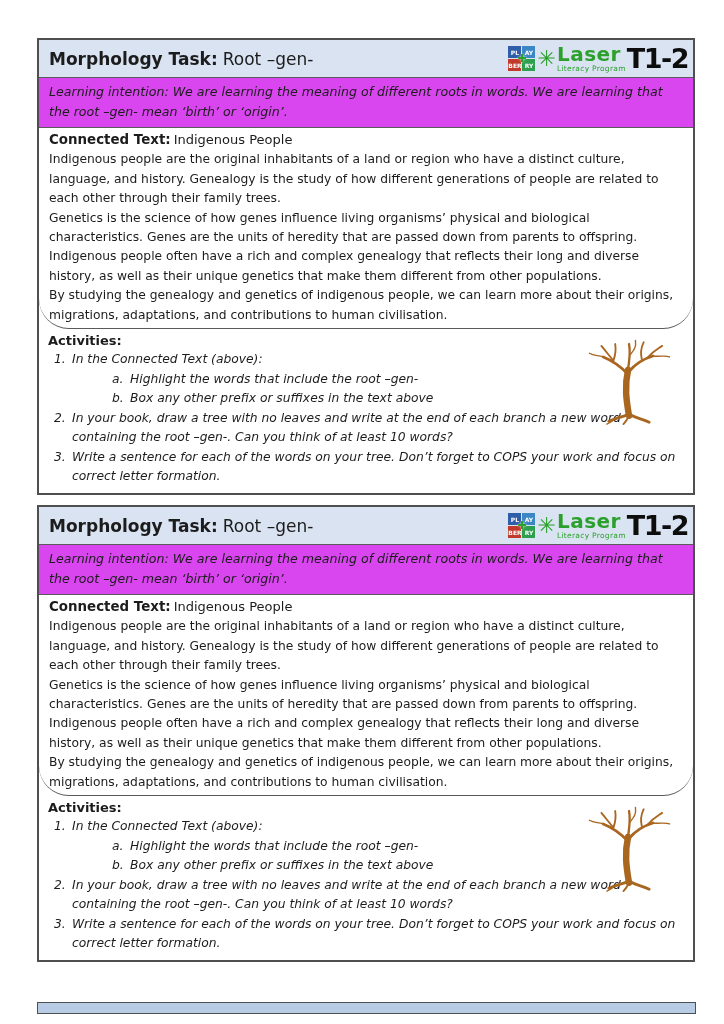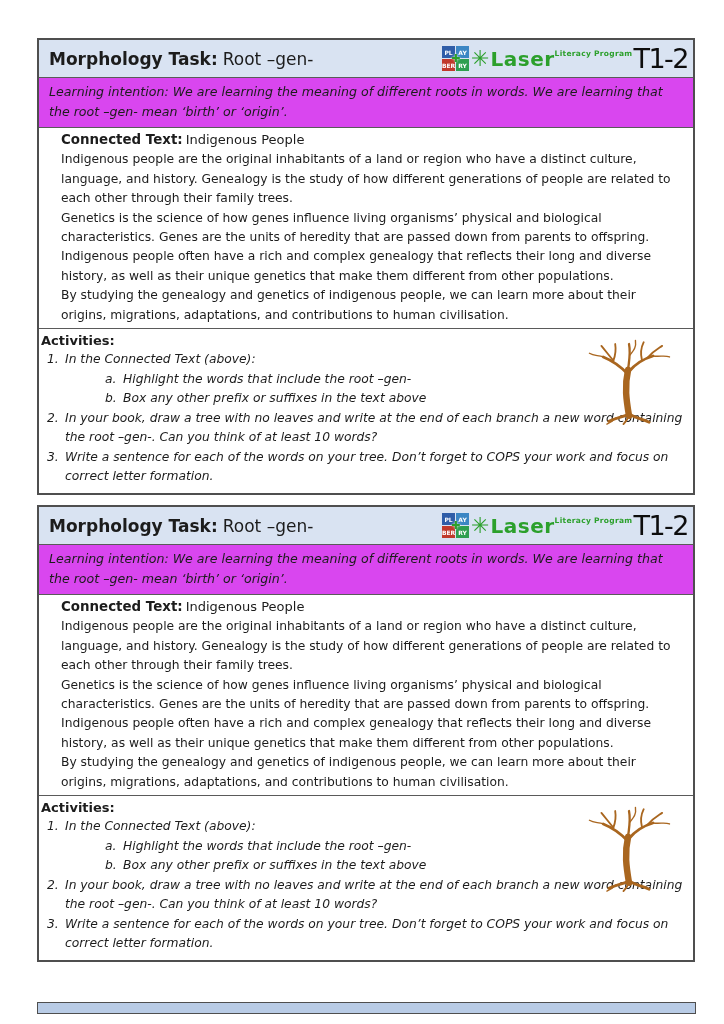--- a/index.html
+++ b/index.html
@@ -25,38 +25,38 @@
   .title-rest { margin-left:5px; }
 
   .logo { display:flex; align-items:center; }
   .pb { position:relative; display:grid; grid-template-columns:13px 13px; grid-auto-rows:12px; gap:1px; margin-right:1px; }
   .sq { color:#fff; font-size:6px; font-weight:bold; display:flex; align-items:center; justify-content:center; overflow:hidden; }
   .s1 { background:#2f5da8; } .s2 { background:#3b86c4; }
   .s3 { background:#c0392b; } .s4 { background:#2e9e4f; }
   .pb-plus { position:absolute; inset:0; display:flex; align-items:center; justify-content:center;
              color:#2ca02c; font-size:11px; font-weight:bold; text-shadow:0 0 2px #fff; }
   .burst { color:#2ca02c; font-size:22px; line-height:1; margin-left:1px; }
-  .laser-col { display:flex; flex-direction:row; line-height:1; margin-left:1px; }
+  .laser-col { display:flex; flex-direction:column; line-height:1; margin-left:1px; }
   .laser { color:#2ca02c; font-size:20px; font-weight:bold; letter-spacing:.5px; }
-  .prog { color:#2ca02c; font-size:7.5px; font-weight:bold; margin-top:1px; letter-spacing:.3px; }
-  .t12 { color:#0d0d0d; font-size:27px; font-weight:400; letter-spacing:-1.5px; line-height:1; margin-left:1px; }
+  .prog { color:#2ca02c; font-size:7.5px; font-weight:normal; margin-top:1px; letter-spacing:.3px; }
+  .t12 { color:#0d0d0d; font-size:27px; font-weight:700; letter-spacing:-1.5px; line-height:1; margin-left:1px; }
 
   .intent-row {
     background:#d946ef; border-bottom:1.4px solid #5a5a5a;
     font-style:italic; font-size:12.6px; line-height:20px; padding:4px 10px 5px;
   }
   .connected-row {
     border-bottom:1.4px solid #5a5a5a;
-    font-size:12.3px; line-height:19.4px; padding:2px 22px 3px;
+    font-size:12.3px; line-height:19.4px; padding:2px 10px 3px;border-radius:30px;
   }
   .connected-row p { margin:0; }
   .ct-label { font-weight:bold; font-size:13.4px; }
   .ct-title  { font-size:13px; margin-left:3px; }
 
-  .act-row { position:relative; font-size:12.3px; line-height:19.4px; padding:2px 2px 7px; }
+  .act-row { position:relative; font-size:12.3px; line-height:19.4px; padding:2px 9px 7px; }
   .act-label { font-weight:bold; font-size:13px; font-style:normal; }
   .item { display:flex; font-style:italic; }
   .item .num { flex:0 0 24px; padding-left:6px; box-sizing:border-box; }
   .item .itx { flex:1;font-style:italic; }
   .item.sub { margin-left:58px; }
   .tree-svg { position:absolute; top:4px; right:16px; width:96px; height:92px; }
 
   .sliver {
     position:absolute; left:37px; top:1002px; width:659px; height:12px;
     background:#b9cce6; border:1.5px solid #4f4f4f; box-sizing:border-box;

